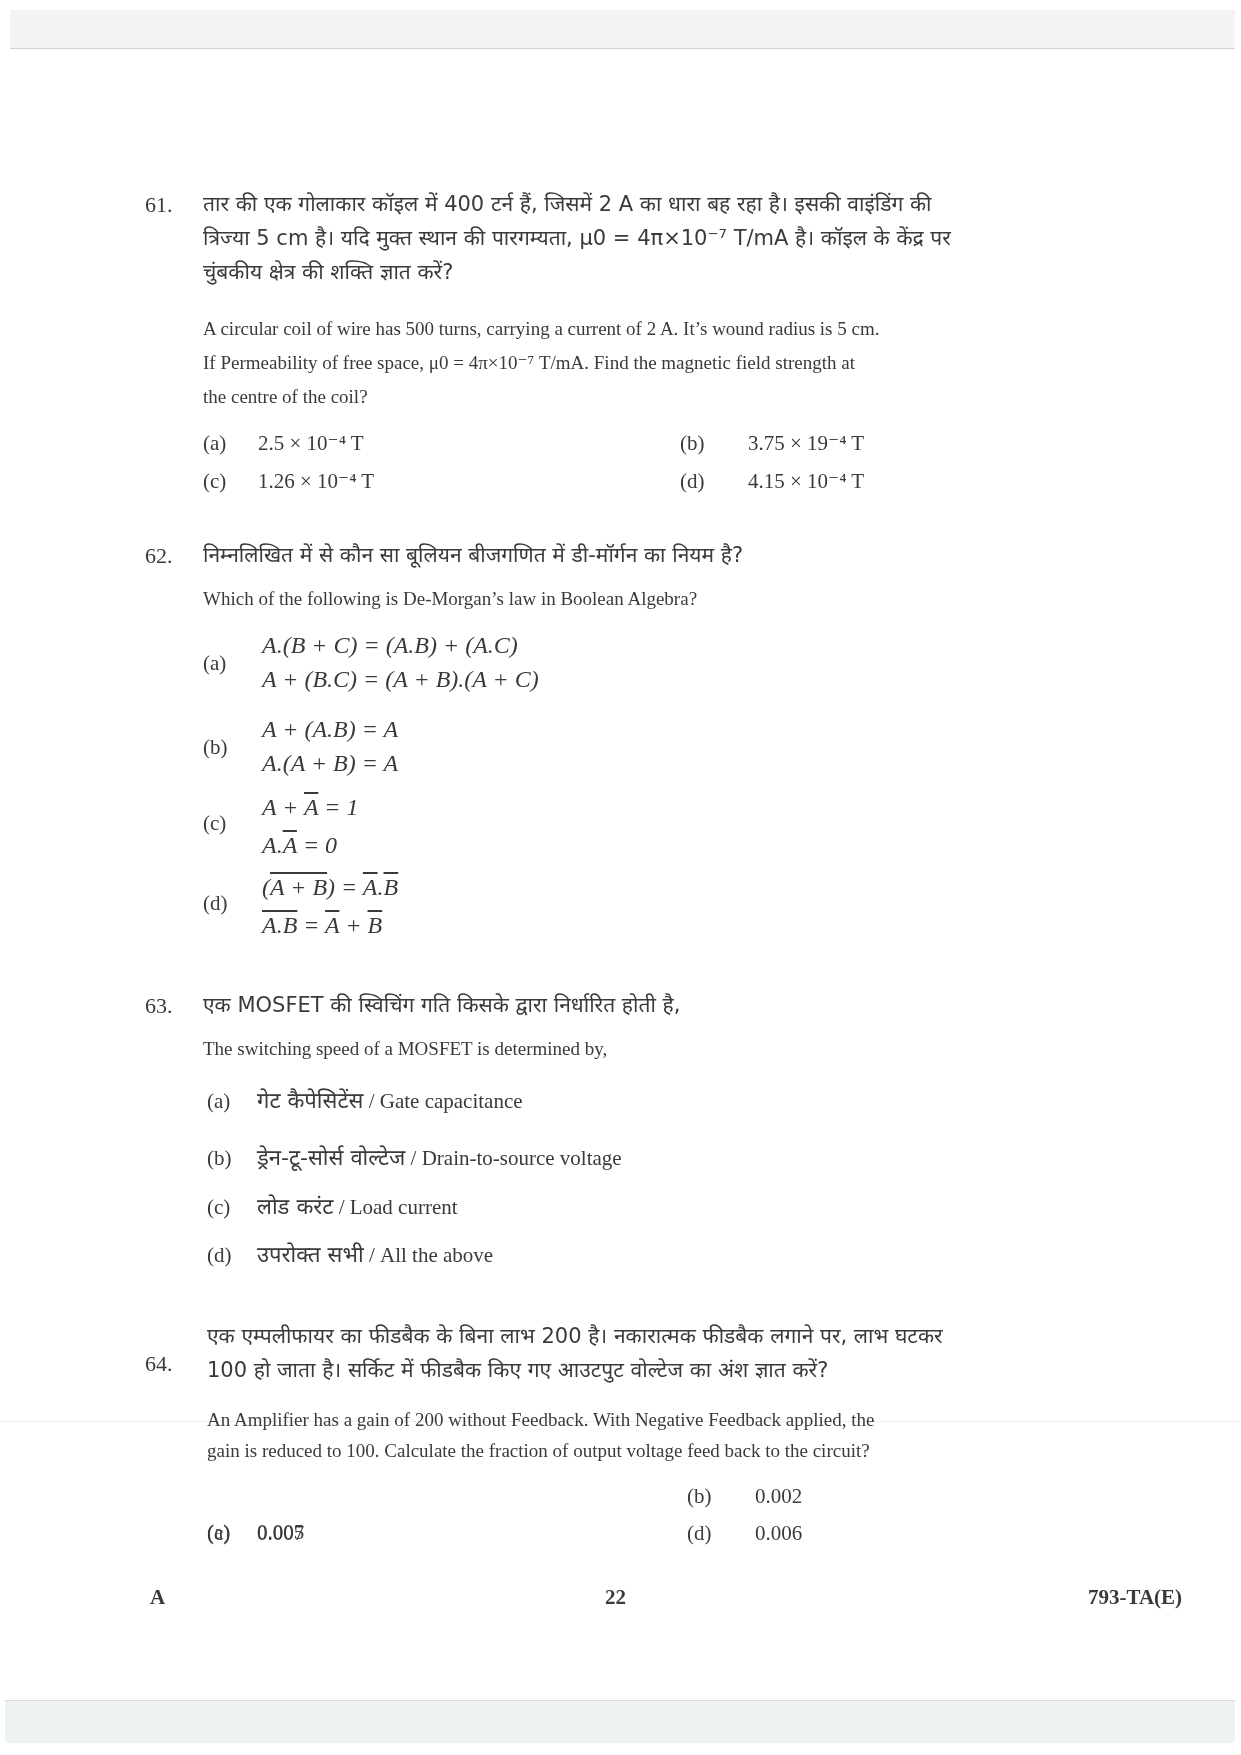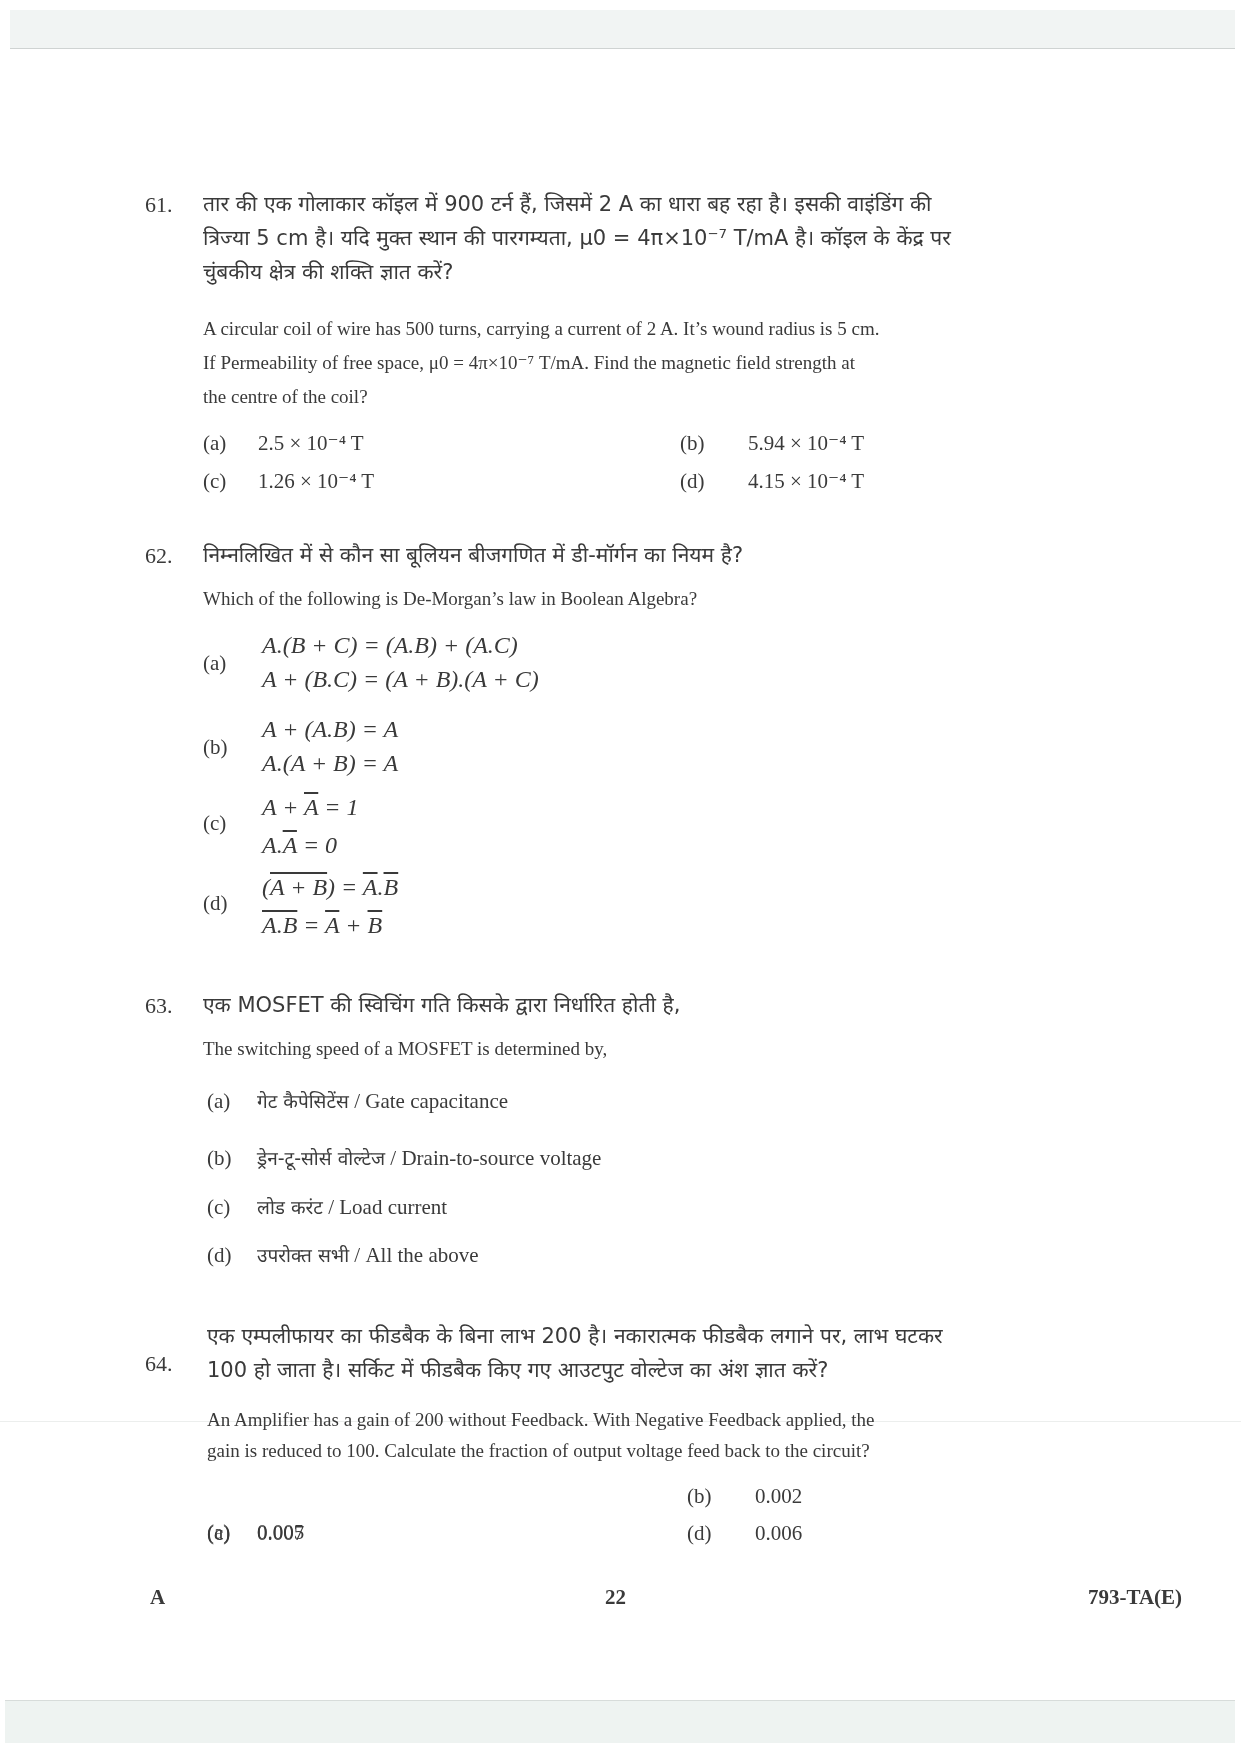--- a/index.html
+++ b/index.html
@@ -29,49 +29,49 @@
     text-align:justify;
   }
   .qtext-en {
     position:absolute; left:203px; width:945px;
     font-size:19px; line-height:34px; text-align:justify;
   }
   .opt {
     position:absolute; font-size:21px; line-height:30px; white-space:nowrap;
   }
   .opt .lab { display:inline-block; width:55px; }
-  .opt .hi { font-family:"DejaVu Sans", sans-serif; font-size:19px; }
+  .opt .hi { font-family:"DejaVu Sans", sans-serif; font-size:22px; }
   .ovl { text-decoration:overline; }
   .eq { position:absolute; font-size:24px; line-height:34px; white-space:nowrap; font-style:italic; }
   .eq-lab { position:absolute; font-size:21px; line-height:30px; }
   .footer { position:absolute; top:1585px; font-weight:bold; font-size:21px; }
 </style>
 </head>
 <body>
 
 <div class="scan-top"></div>
 <div class="faint-line"></div>
 
 <div>
   <div class="qnum" style="top:187px;">61.</div>
   <div class="qtext-hi" style="top:187px;">
-    <div>तार की एक गोलाकार कॉइल में 900 टर्न हैं, जिसमें 2 A का धारा बह रहा है। इसकी वाइंडिंग की</div>
+    <div>तार की एक गोलाकार कॉइल में 400 टर्न हैं, जिसमें 2 A का धारा बह रहा है। इसकी वाइंडिंग की</div>
     <div>त्रिज्या 5 cm है। यदि मुक्त स्थान की पारगम्यता, μ0 = 4π×10⁻⁷ T/mA है। कॉइल के केंद्र पर</div>
     <div>चुंबकीय क्षेत्र की शक्ति ज्ञात करें?</div>
   </div>
   <div class="qtext-en" style="top:312px;">
     <div>A circular coil of wire has 500 turns, carrying a current of 2 A.  It’s wound radius is 5 cm.</div>
     <div>If Permeability of free space,  μ0 = 4π×10⁻⁷  T/mA.  Find the magnetic field strength at</div>
     <div>the centre of the coil?</div>
   </div>
   <div class="opt" style="left:203px; top:428px;">
     <span class="lab">(a)</span><span>2.5 × 10⁻⁴ T</span>
   </div>
   <div class="opt" style="left:680px; top:428px;">
-    <span class="lab" style="width:68px;">(b)</span><span>5.94 × 10⁻⁴ T</span>
+    <span class="lab" style="width:68px;">(b)</span><span>3.75 × 19⁻⁴ T</span>
   </div>
   <div class="opt" style="left:203px; top:466px;">
     <span class="lab">(c)</span><span>1.26 × 10⁻⁴ T</span>
   </div>
   <div class="opt" style="left:680px; top:466px;">
     <span class="lab" style="width:68px;">(d)</span><span>4.15 × 10⁻⁴ T</span>
   </div>
 </div>
 
 <div>

